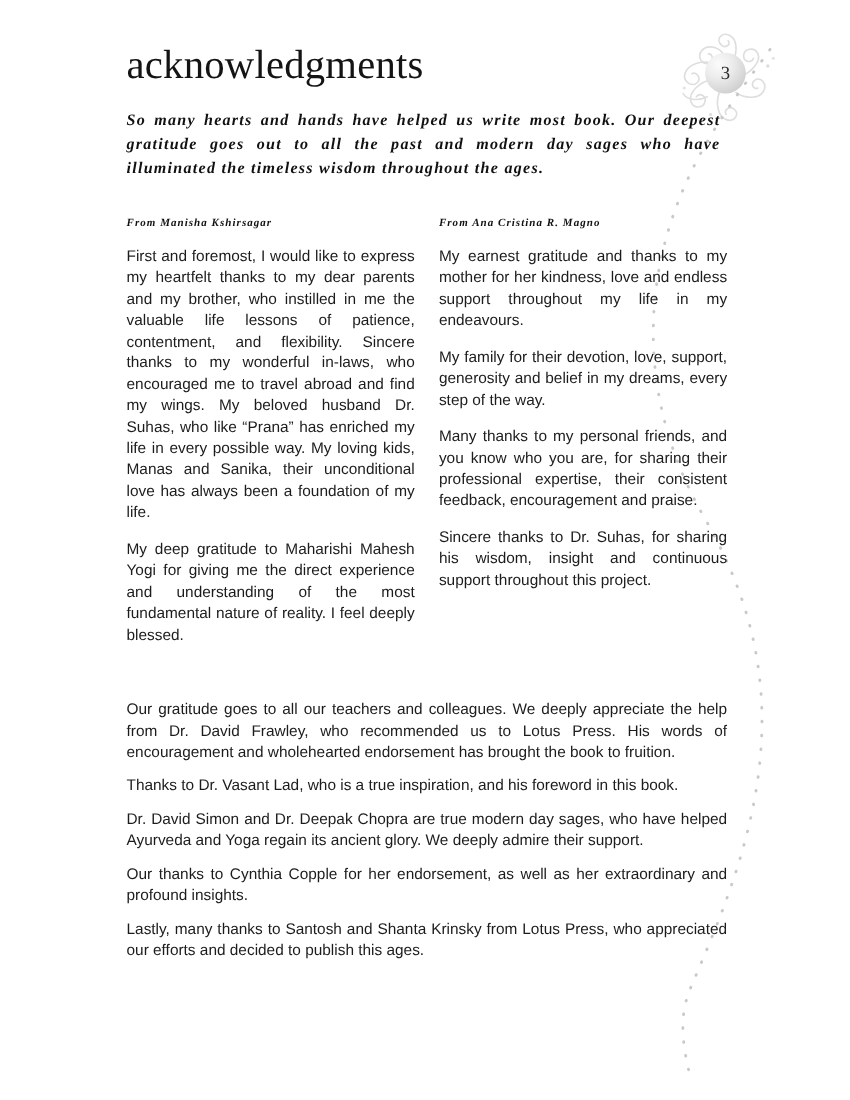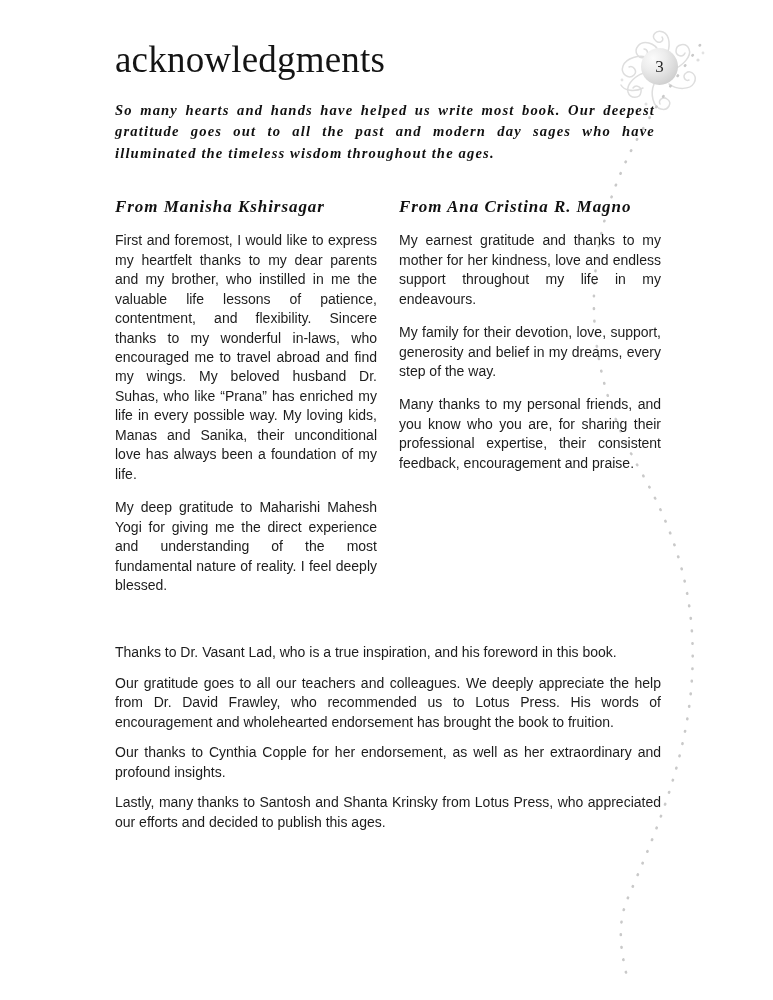--- a/index.html
+++ b/index.html
@@ -97,21 +97,21 @@
   }
   .col {
     width: 262px;
   }
   .col.left { margin-right: 22px; }
 
   .col-head {
     font-family: "Liberation Serif", serif;
     font-style: italic;
     font-weight: bold;
-    font-size: 17px;
+    font-size: 10px;
     letter-spacing: 0.95px;
     color: #111111;
     margin: 0 0 14px 0;
     line-height: 1.2;
   }
 
   p.body {
     font-family: "Liberation Sans", sans-serif;
     font-size: 14px;
     line-height: 1.39;
@@ -176,25 +176,27 @@
         <div class="col-head">From Manisha Kshirsagar</div>
         <p class="body">First and foremost, I would like to express my heartfelt thanks to my dear parents and my brother, who instilled in me the valuable life lessons of patience, contentment, and flexibility. Sincere thanks to my wonderful in-laws, who encouraged me to travel abroad and find my wings. My beloved husband Dr. Suhas, who like “Prana” has enriched my life in every possible way. My loving kids, Manas and Sanika, their unconditional love has always been a foundation of my life.</p>
         <p class="body">My deep gratitude to Maharishi Mahesh Yogi for giving me the direct experience and understanding of the most fundamental nature of reality. I feel deeply blessed.</p>
       </div>
 
       <div class="col right">
         <div class="col-head">From Ana Cristina R. Magno</div>
         <p class="body">My earnest gratitude and thanks to my mother for her kindness, love and endless support throughout my life in my endeavours.</p>
         <p class="body">My family for their devotion, love, support, generosity and belief in my dreams, every step of the way.</p>
         <p class="body">Many thanks to my personal friends, and you know who you are, for sharing their professional expertise, their consistent feedback, encouragement and praise.</p>
+        <p class="body">Sincere thanks to Dr. Suhas, for sharing his wisdom, insight and continuous support throughout this project.</p>
       </div>
 
     </div>
 
     <div class="bottom">
+      <p class="body">Our gratitude goes to all our teachers and colleagues. We deeply appreciate the help from Dr. David Frawley, who recommended us to Lotus Press. His words of encouragement and wholehearted endorsement has brought the book to fruition.</p>
       <p class="body">Thanks to Dr. Vasant Lad, who is a true inspiration, and his foreword in this book.</p>
-      <p class="body">Our gratitude goes to all our teachers and colleagues. We deeply appreciate the help from Dr. David Frawley, who recommended us to Lotus Press. His words of encouragement and wholehearted endorsement has brought the book to fruition.</p>
+      <p class="body">Dr. David Simon and Dr. Deepak Chopra are true modern day sages, who have helped Ayurveda and  Yoga regain its ancient glory. We deeply admire their support.</p>
       <p class="body">Our thanks to Cynthia Copple for her endorsement, as well as her extraordinary and profound insights.</p>
       <p class="body">Lastly, many thanks to Santosh and Shanta Krinsky from Lotus Press, who appreciated our efforts and decided to publish this ages.</p>
     </div>
 
   </div>
 </div>
 
 </body></html>

